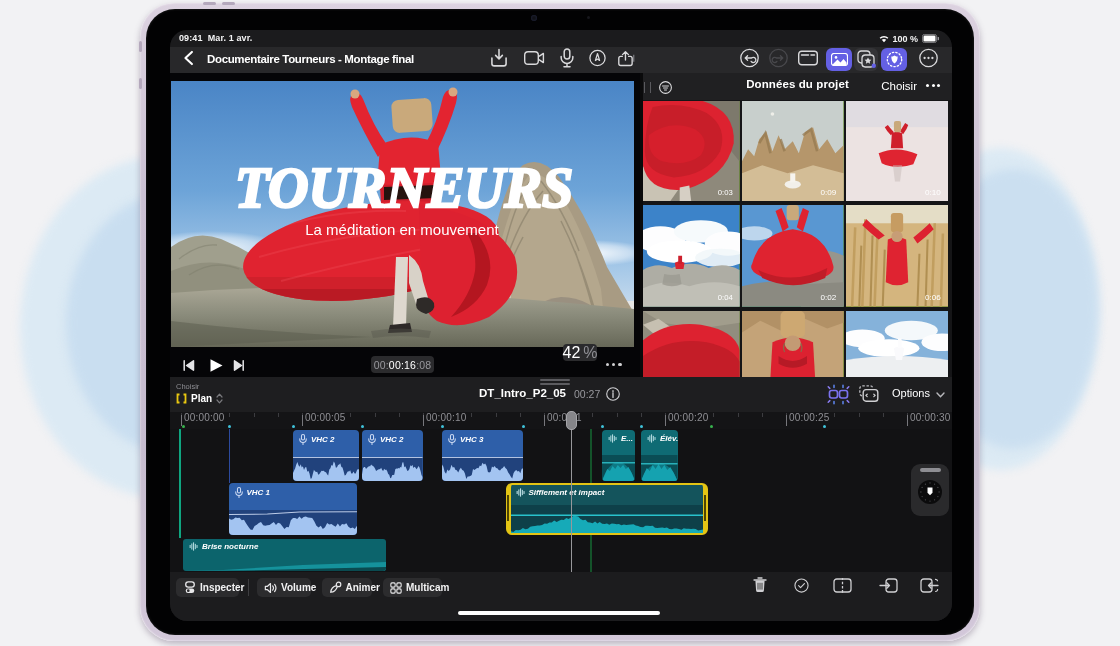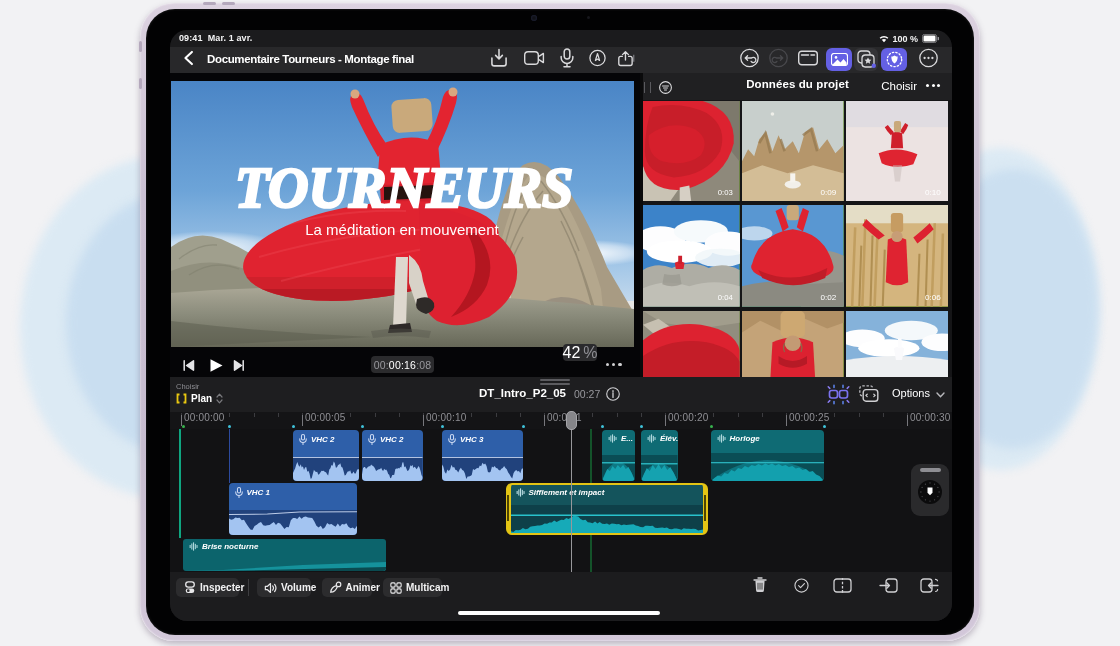--- a/index.html
+++ b/index.html
@@ -509,31 +509,20 @@
             <div class="clipname"><svg width="9" height="9" viewBox="0 0 12 12">
                   <path d="M1.5 4.5 v3 M3.8 2.5 v7 M6.1 1 v10 M8.4 3 v6 M10.7 4.6 v2.8" stroke="#bfe3e8" stroke-width="1.3" stroke-linecap="round"></path>
                 </svg>Élév..</div>
             <svg style="position:absolute;left:0;bottom:0" width="36.5" height="26" viewBox="0 0 100 26" preserveAspectRatio="none">
                 <rect width="100" height="26" fill="#0a4d55"></rect>
                 <path d="M0 26 Q18 9 50 8 Q82 9 100 26 Z" fill="#0e7884"></path>
                 <polygon points="0,26 8,19 16,13 24,16 32,10 40,14 48,9 56,14 64,10 72,15 80,12 90,18 100,26" fill="#15a2b0"></polygon>
                 <rect y="8" width="100" height="1.5" fill="#2fc2cc" opacity="0.85"></rect>
               </svg>
           </div>
-          <div class="clip" style="left:540.5px;top:0.5px;width:113px;height:51.5px;background:#0f6b74">
-            <div class="clipname"><svg width="9" height="9" viewBox="0 0 12 12">
-                  <path d="M1.5 4.5 v3 M3.8 2.5 v7 M6.1 1 v10 M8.4 3 v6 M10.7 4.6 v2.8" stroke="#bfe3e8" stroke-width="1.3" stroke-linecap="round"></path>
-                </svg>Horloge</div>
-            <svg style="position:absolute;left:0;bottom:0" width="113" height="28" viewBox="0 0 100 28" preserveAspectRatio="none">
-                <rect width="100" height="28" fill="#0a4d55"></rect>
-                <path d="M0 28 Q22 8 50 7 Q78 8 100 28 Z" fill="#0d737f"></path>
-                <polygon points="0,28 3,25 6,22.5 9,23.5 12,20 15,21 18,17 21,18.5 24,15 27,16 30,13 33,14.5 36,12 39,13 42,11 45,12.5 48,10.5 51,12 54,10.5 57,12.5 60,11 63,13 66,12 69,14 72,13 75,15.5 78,14.5 81,17 84,16 87,19 90,18 93,21.5 96,23 100,28" fill="#13a0ae"></polygon>
-                <rect y="9" width="100" height="1.3" fill="#2fc2cc" opacity="0.85"></rect>
-              </svg>
-          </div>
 
           <div class="clip" style="left:58.5px;top:54px;width:128px;height:52px;background:#2e5fa9">
             <div class="clipname"><svg width="8" height="11" viewBox="0 0 12 17">
                   <rect x="3.6" y="0.8" width="4.8" height="8.6" rx="2.4" fill="none" stroke="#cfdcf4" stroke-width="1.6"></rect>
                   <path d="M1 7.2 v1 a5 5 0 0 0 10 0 v-1 M6 13.4 V16.4" fill="none" stroke="#cfdcf4" stroke-width="1.6" stroke-linecap="round"></path>
                 </svg>VHC 1</div>
             <svg style="position:absolute;left:0;bottom:0" width="128" height="25" viewBox="0 0 100 25" preserveAspectRatio="none">
                 <rect width="100" height="25" fill="#21427c"></rect>
                 <polygon points="0,25 0.0,8.4 1.7,9.7 3.3,9.2 5.0,7.4 6.7,8.0 8.3,7.7 10.0,10.3 11.7,9.7 13.3,13.3 15.0,16.6 16.7,19.4 18.3,20.0 20.0,15.9 21.7,14.7 23.3,13.0 25.0,12.1 26.7,15.3 28.3,15.8 30.0,15.2 31.7,14.9 33.3,13.5 35.0,12.1 36.7,15.1 38.3,12.7 40.0,13.6 41.7,16.2 43.3,18.9 45.0,17.1 46.7,17.2 48.3,10.2 50.0,7.9 51.7,7.9 53.3,8.9 55.0,6.4 56.7,8.7 58.3,7.1 60.0,6.6 61.7,7.4 63.3,7.8 65.0,8.1 66.7,11.5 68.3,15.8 70.0,17.4 71.7,15.7 73.3,18.9 75.0,17.3 76.7,13.1 78.3,14.4 80.0,13.9 81.7,15.4 83.3,16.8 85.0,13.4 86.7,16.4 88.3,14.1 90.0,14.6 91.7,13.2 93.3,16.8 95.0,18.3 96.7,17.4 98.3,19.0 100.0,15.7 100,25" fill="#a3c4f1"></polygon>
                 <path d="M0 4.5 L30 4 L55 2 L100 1.8" stroke="#d8e4fa" stroke-width="1" fill="none" opacity="0.85"></path>

